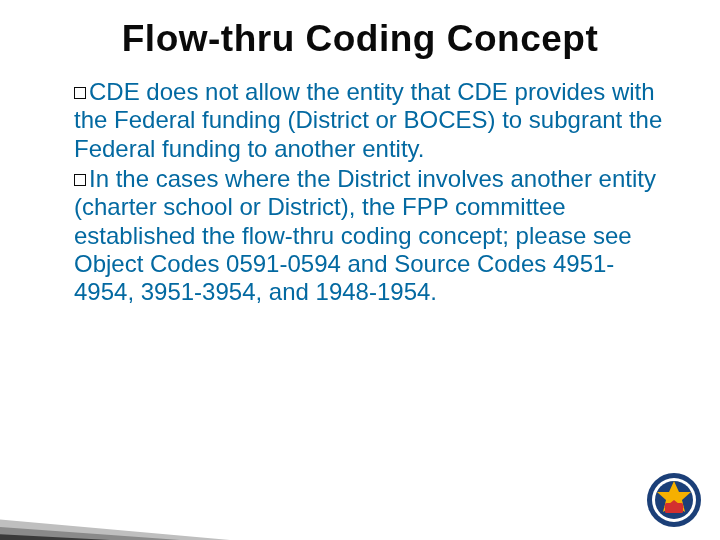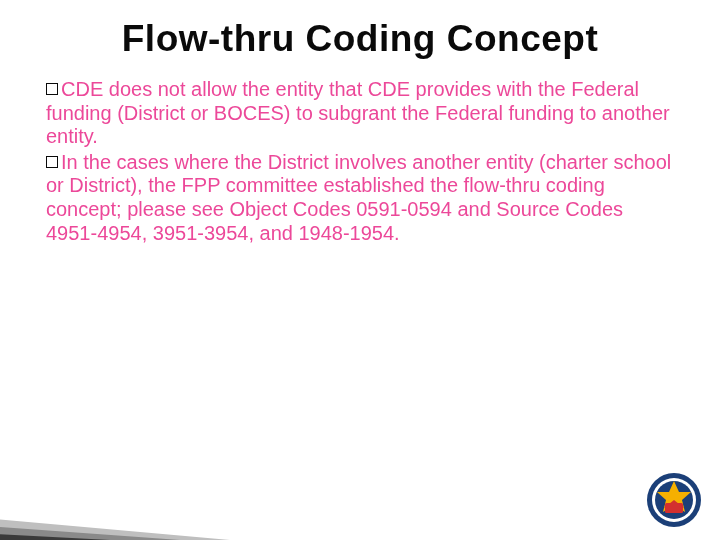--- a/index.html
+++ b/index.html
@@ -19,23 +19,23 @@
 }
 .title {
   font-size: 37px;
   font-weight: bold;
   color: #0a0a0a;
   text-align: center;
   padding-top: 18px;
   letter-spacing: 0.5px;
 }
 .body {
-  padding: 18px 46px 0 46px;
-  font-size: 20px;
-  color: #ec4899;
+  padding: 18px 46px 0 74px;
+  font-size: 24px;
+  color: #0369a1;
   line-height: 1.18;
 }
 .bullet {
   margin-bottom: 2px;
 }
 .marker {
   display: inline-block;
   width: 12px;
   height: 12px;
   border: 1.6px solid #0a0a0a;

